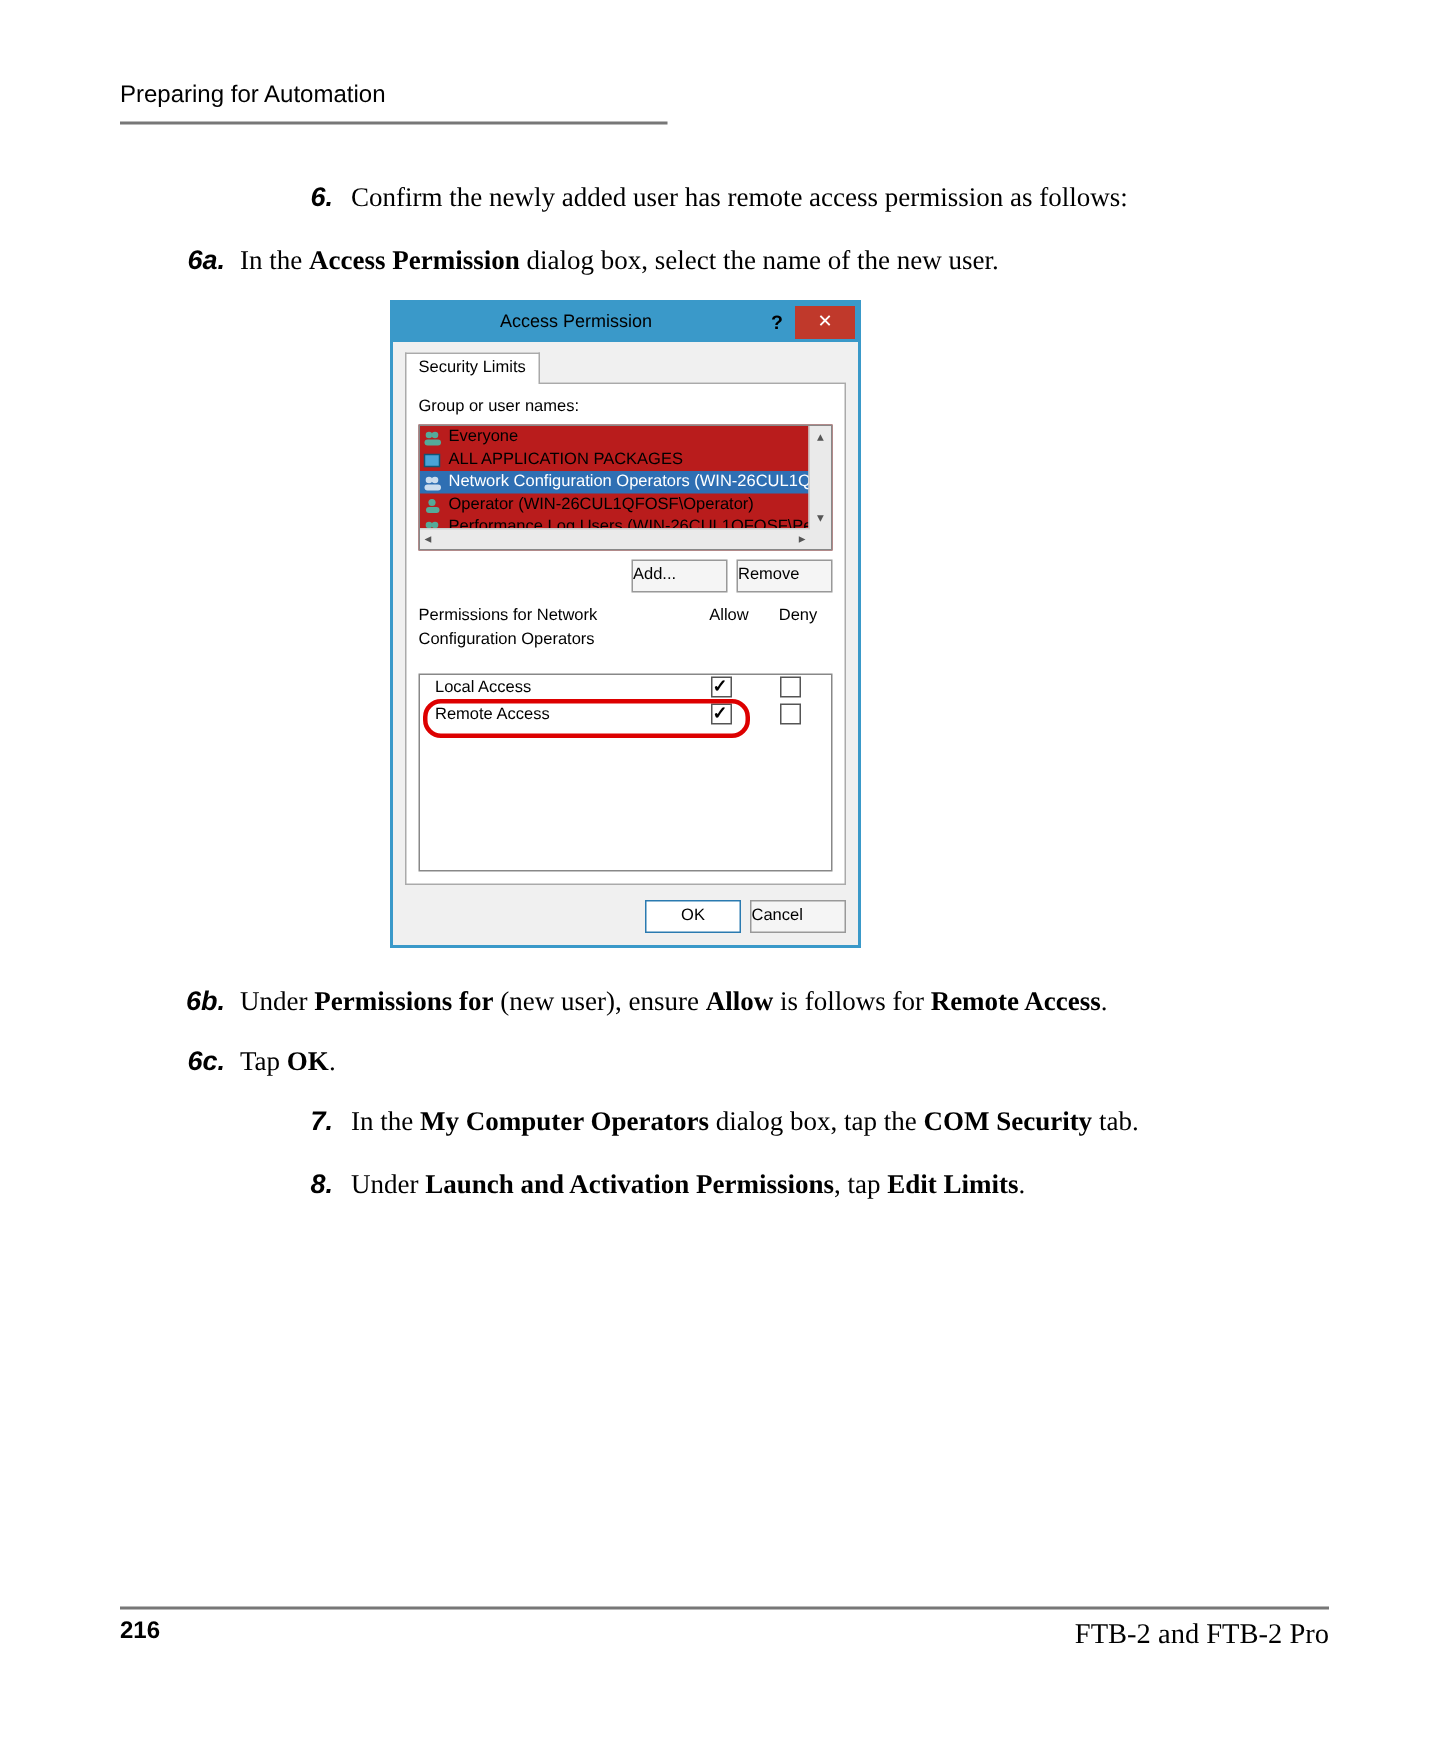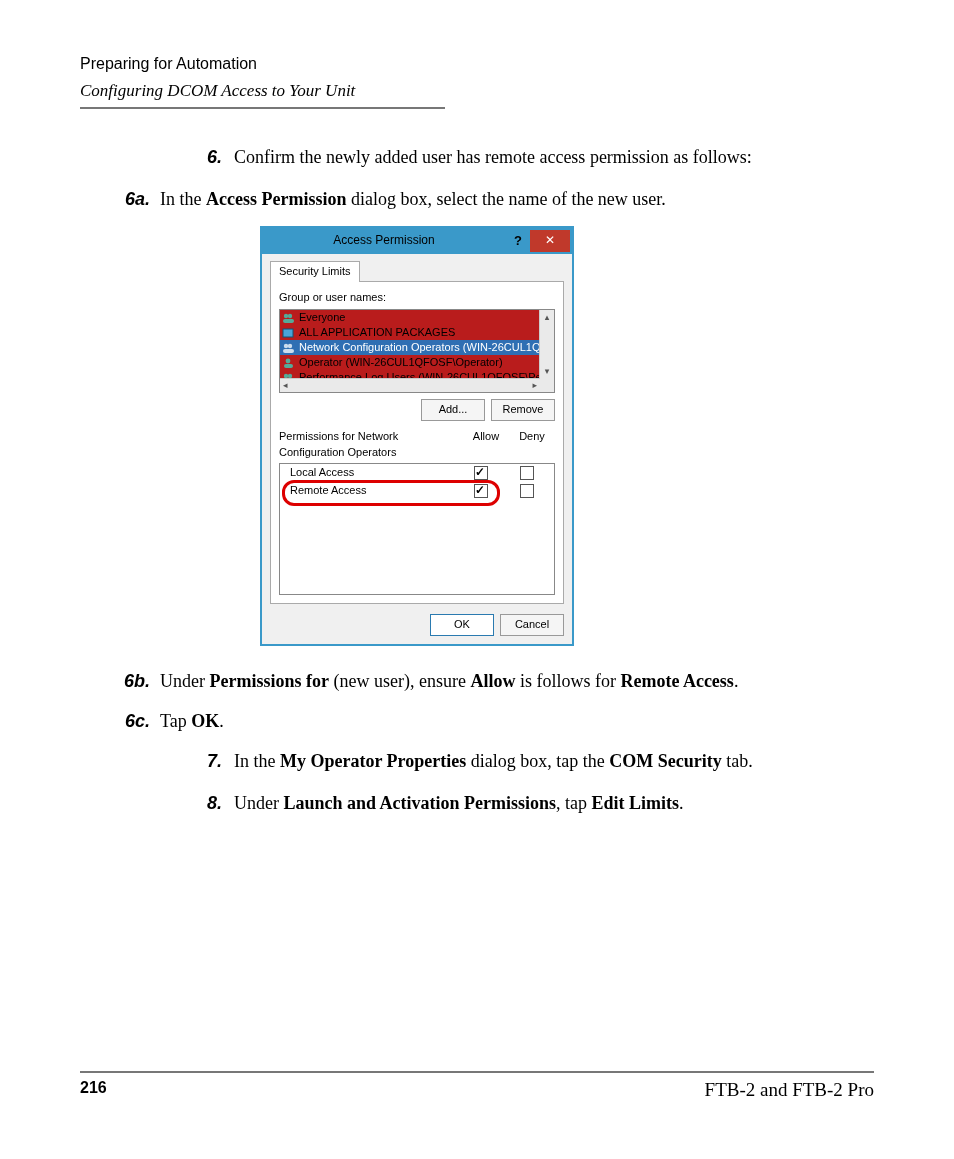--- a/index.html
+++ b/index.html
@@ -174,33 +174,32 @@
     background:#eaeaea; border-top:1px solid #ccc;
     display:flex; justify-content:space-between; align-items:center;
     font-size:9px; color:#555; padding:0 3px; box-sizing:border-box;
   }
   .btnrow { display:flex; justify-content:flex-end; gap:6px; margin-top:6px; }
   .winbtn {
     border: 1px solid #999;
     background: #f5f5f5;
     padding: 2px 0;
     font-size: 11px;
-    text-align: center;
     width: 62px;
   }
   .perm-header {
     display:flex; font-size:11px; margin-top:8px;
   }
   .perm-header .pl { flex:1; }
   .perm-header .pc { width:46px; text-align:center; }
   .perm-grid {
     border: 1px solid #888;
     background:#fff;
     height: 130px;
-    margin-top:2px;
+    margin-top:14px;
     position: relative;
   }
   .perm-row {
     display:flex; align-items:center;
     padding: 1px 4px;
     font-size:11px;
     height: 16px;
   }
   .perm-row .pl { flex:1; padding-left:6px; }
   .perm-row .pc { width:46px; text-align:center; }
@@ -222,37 +221,36 @@
   .dlg-btnrow {
     display:flex; justify-content:flex-end; gap:6px; margin-top:10px;
   }
   .ok-btn {
     border:1px solid #2a7ab0; background:#fff; width:62px;
     padding:2px 0; font-size:11px; text-align:center;
   }
 
   .footer {
     position: absolute;
-    left: 80px; right: 80px; bottom: 58px;
+    left: 80px; right: 68px; bottom: 58px;
   }
   .footer-line { border:none; border-top:2px solid #777; margin-bottom:6px; }
   .footer-row {
     display:flex; justify-content:space-between;
     font-family: Arial, Helvetica, sans-serif;
     font-size: 14px;
   }
   .pagenum { font-weight: bold; font-size:16px; }
   .product { font-family: Georgia, serif; font-size:19px;margin-left:33px; }
 </style>
 </head>
 <body>
 
 <div class="page">
   <div class="heading">Preparing for Automation</div>
-  <div class="subheading">Configuring DCOM Access to Your Unit</div>
   <hr class="hr">
 
   <div class="content">
 
     <div class="step step-indent">
       <div class="step-num">6.</div>
       <div class="step-text">Confirm the newly added user has remote access permission as follows:</div>
     </div>
 
     <div class="substep substep-indent">
@@ -383,21 +381,21 @@
     <div class="substep substep-indent">
       <div class="substep-num">6c.</div>
       <div class="step-text">
         <span>Tap </span><span class="b">OK</span><span>.</span>
       </div>
     </div>
 
     <div class="step step-indent">
       <div class="step-num">7.</div>
       <div class="step-text">
-        <span>In the </span><span class="b">My Operator Properties</span><span> dialog box, tap the </span><span class="b">COM Security</span><span> tab.</span>
+        <span>In the </span><span class="b">My Computer Operators</span><span> dialog box, tap the </span><span class="b">COM Security</span><span> tab.</span>
       </div>
     </div>
 
     <div class="step step-indent">
       <div class="step-num">8.</div>
       <div class="step-text">
         <span>Under </span><span class="b">Launch and Activation Permissions</span><span>, tap </span><span class="b">Edit Limits</span><span>.</span>
       </div>
     </div>
 

